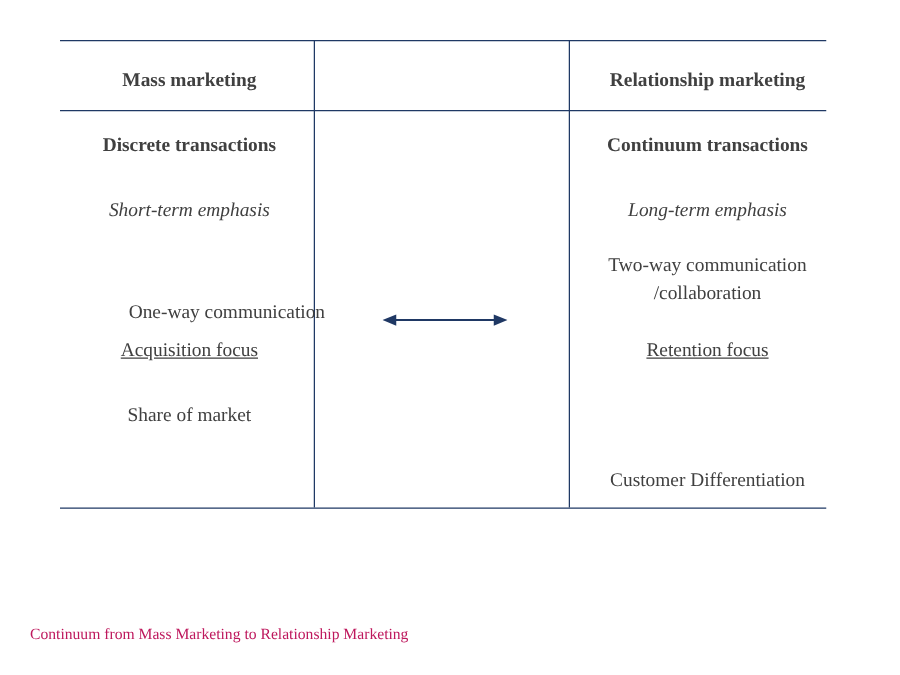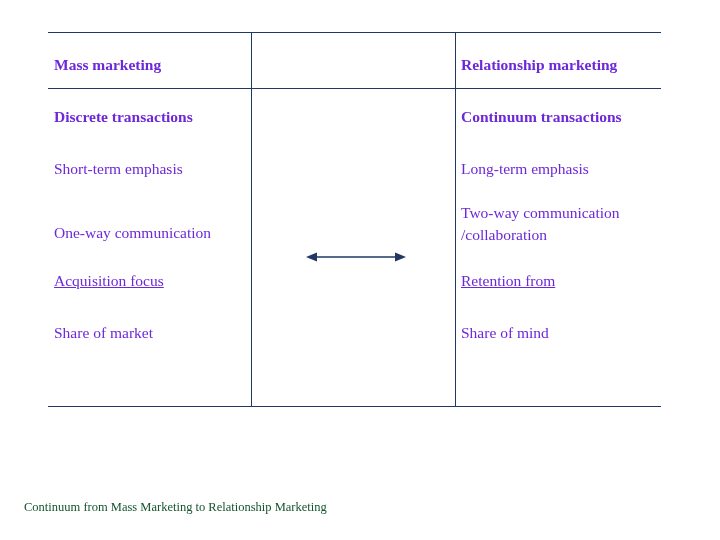--- a/index.html
+++ b/index.html
@@ -48,57 +48,58 @@
     width: 0;
     border-left: 1px solid #1F3864;
   }
   .vline.v1 { left: 203px; top: 0px;  height: 374px; }
   .vline.v2 { left: 407px; top: 0px;  height: 374px; }
 
   .cell {
     position: absolute;
     font-size: 15.5px;
     line-height: 1.45;
-    color: #6d28d9;
+    color: #404040;
     white-space: pre-line;
+    text-align: center;
   }
   .col-left  { left: 6px;  width: 195px; }
   .col-right { left: 413px; width: 210px; }
 
   .header-cell {
     font-weight: bold;
     font-size: 15.5px;
   }
 
   
   .r-header { top: 22px; }
   .r1 { top: 74px; font-weight: bold; }
-  .r2 { top: 126px; }
+  .r2 { top: 126px; font-style: italic; }
   .r3 { top: 170px; }
-  .r3l { top: 190px; }
+  .r3l { top: 207px; margin-left: 30px; }
   .r4 { top: 238px; text-decoration: underline; }
   .r5 { top: 290px; }
   .r6 { top: 342px; }
 
   
   .arrow-wrap {
     position: absolute;
     left: 306px;
     top: 249px;
     width: 100px;
     height: 12px;
   }
 
   
   .caption {
     position: absolute;
     left: 24px;
     top: 500px;
     font-size: 12.5px;
-    color: #14532d;
+    color: #be185d;
     font-family: "Liberation Serif", serif;
   }
 </style>
 </head>
 <body>
 
 <div class="slide">
 
   <div class="table-area">
 
@@ -116,25 +117,25 @@
     <div class="cell col-right r1">Continuum transactions</div>
 
     <div class="cell col-left r2">Short-term emphasis</div>
     <div class="cell col-right r2">Long-term emphasis</div>
 
     <div class="cell col-left r3l">One-way communication</div>
     <div class="cell col-right r3">Two-way communication
 /collaboration</div>
 
     <div class="cell col-left r4">Acquisition focus</div>
-    <div class="cell col-right r4">Retention from</div>
+    <div class="cell col-right r4">Retention focus</div>
 
     <div class="cell col-left r5">Share of market</div>
-    <div class="cell col-right r5">Share of mind</div>
 
+    <div class="cell col-right r6">Customer Differentiation</div>
 
   </div>
 
   <div class="arrow-wrap">
     <svg width="100" height="12" viewBox="0 0 100 12">
       <line x1="8" y1="6" x2="92" y2="6" stroke="#1F3864" stroke-width="1.6"></line>
       <polygon points="0,6 11,1.5 11,10.5" fill="#1F3864"></polygon>
       <polygon points="100,6 89,1.5 89,10.5" fill="#1F3864"></polygon>
     </svg>
   </div>

